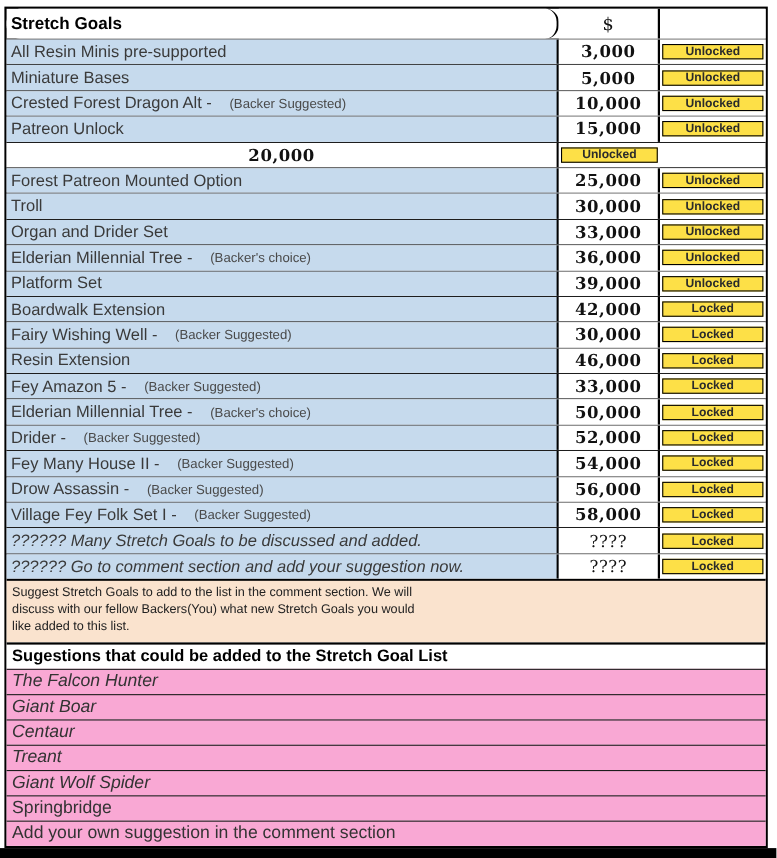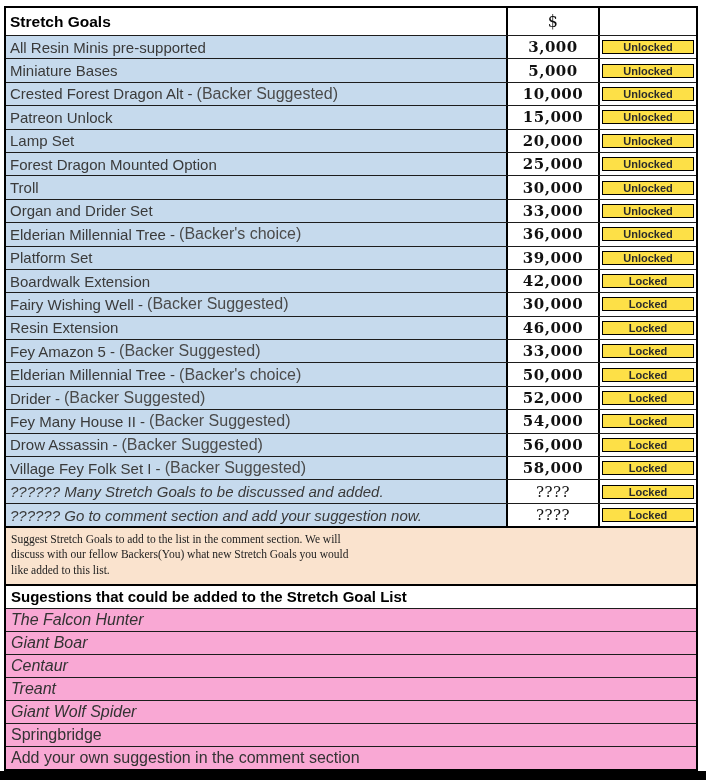--- a/index.html
+++ b/index.html
@@ -16,42 +16,42 @@
     display:grid;grid-template-columns:502px 92px 1fr;
     box-sizing:border-box;
   }
   .hdr-row{height:27px;}
   .data-row{height:23.4px;border-top:1px solid #1d1d1d;}
   .cell{box-sizing:border-box;display:flex;align-items:center;overflow:hidden;}
   .name-cell{
     border-right:2px solid #000;padding:0 0 0 4px;
     font-size:15px;color:#3a3a3a;white-space:nowrap;background:#c6daed;
   }
-  .name-cell .small-note{font-size:16px;margin-left:4px;color:#4a4a4a;}
-  .hdr-name{background:#fff;font-weight:bold;font-size:15.5px;color:#000;}
+  .name-cell .small-note{font-size:12px;margin-left:16px;color:#4a4a4a;}
+  .hdr-name{background:#fff;font-weight:bold;font-size:15.5px;color:#000;border-radius:12px;}
   .amt-cell{
     border-right:2px solid #000;justify-content:center;background:#fff;
     font-family:"DejaVu Serif",serif;font-weight:bold;font-size:15px;
     color:#111;letter-spacing:.5px;font-feature-settings:"onum" 1;
   }
   .hdr-amt{font-weight:normal;font-size:16px;}
   .status-cell{background:#fff;padding:1.5px 2px;display:flex;}
   .badge{
     flex:1;border:1px solid #000;background:#fde047;
     display:flex;align-items:center;justify-content:center;
     font-size:11px;font-weight:bold;color:#2b2b2b;
   }
   .badge:empty{border:none;background:#fff;}
   .row-italic .name-cell{font-style:italic;}
   .row-italic .amt-cell{font-family:"DejaVu Serif",serif;font-weight:normal;}
   
   .note-block{
     border-top:2px solid #000;background:#fae3ce;
     padding:4px 5px 6px 5px;font-size:11.5px;line-height:1.32;color:#222;
-    box-sizing:border-box;min-height:57px;font-family:Liberation Serif, serif;
+    box-sizing:border-box;min-height:57px;
   }
   
   .sug-header{
     border-top:2px solid #000;height:24px;box-sizing:border-box;
     display:flex;align-items:center;padding-left:5px;
     font-weight:bold;font-size:15px;color:#000;background:#fff;
   }
   .sug-row{
     border-top:1px solid #1d1d1d;height:23px;box-sizing:border-box;
     display:flex;align-items:center;padding-left:5px;
@@ -115,33 +115,29 @@
       <span class="nm">Patreon Unlock</span>
       <span class="small-note"></span>
     </div>
     <div class="cell amt-cell">15,000</div>
     <div class="cell status-cell">
       <div class="badge">Unlocked</div>
     </div>
   </div>
 
   <div class="grid-row data-row">
-    <div class="cell name-cell">
-      <span class="nm">Lamp Set</span>
-      <span class="small-note"></span>
-    </div>
     <div class="cell amt-cell">20,000</div>
     <div class="cell status-cell">
       <div class="badge">Unlocked</div>
     </div>
   </div>
 
   <div class="grid-row data-row">
     <div class="cell name-cell">
-      <span class="nm">Forest Dragon Mounted Option</span>
+      <span class="nm">Forest Patreon Mounted Option</span>
       <span class="small-note"></span>
     </div>
     <div class="cell amt-cell">25,000</div>
     <div class="cell status-cell">
       <div class="badge">Unlocked</div>
     </div>
   </div>
 
   <div class="grid-row data-row">
     <div class="cell name-cell">

